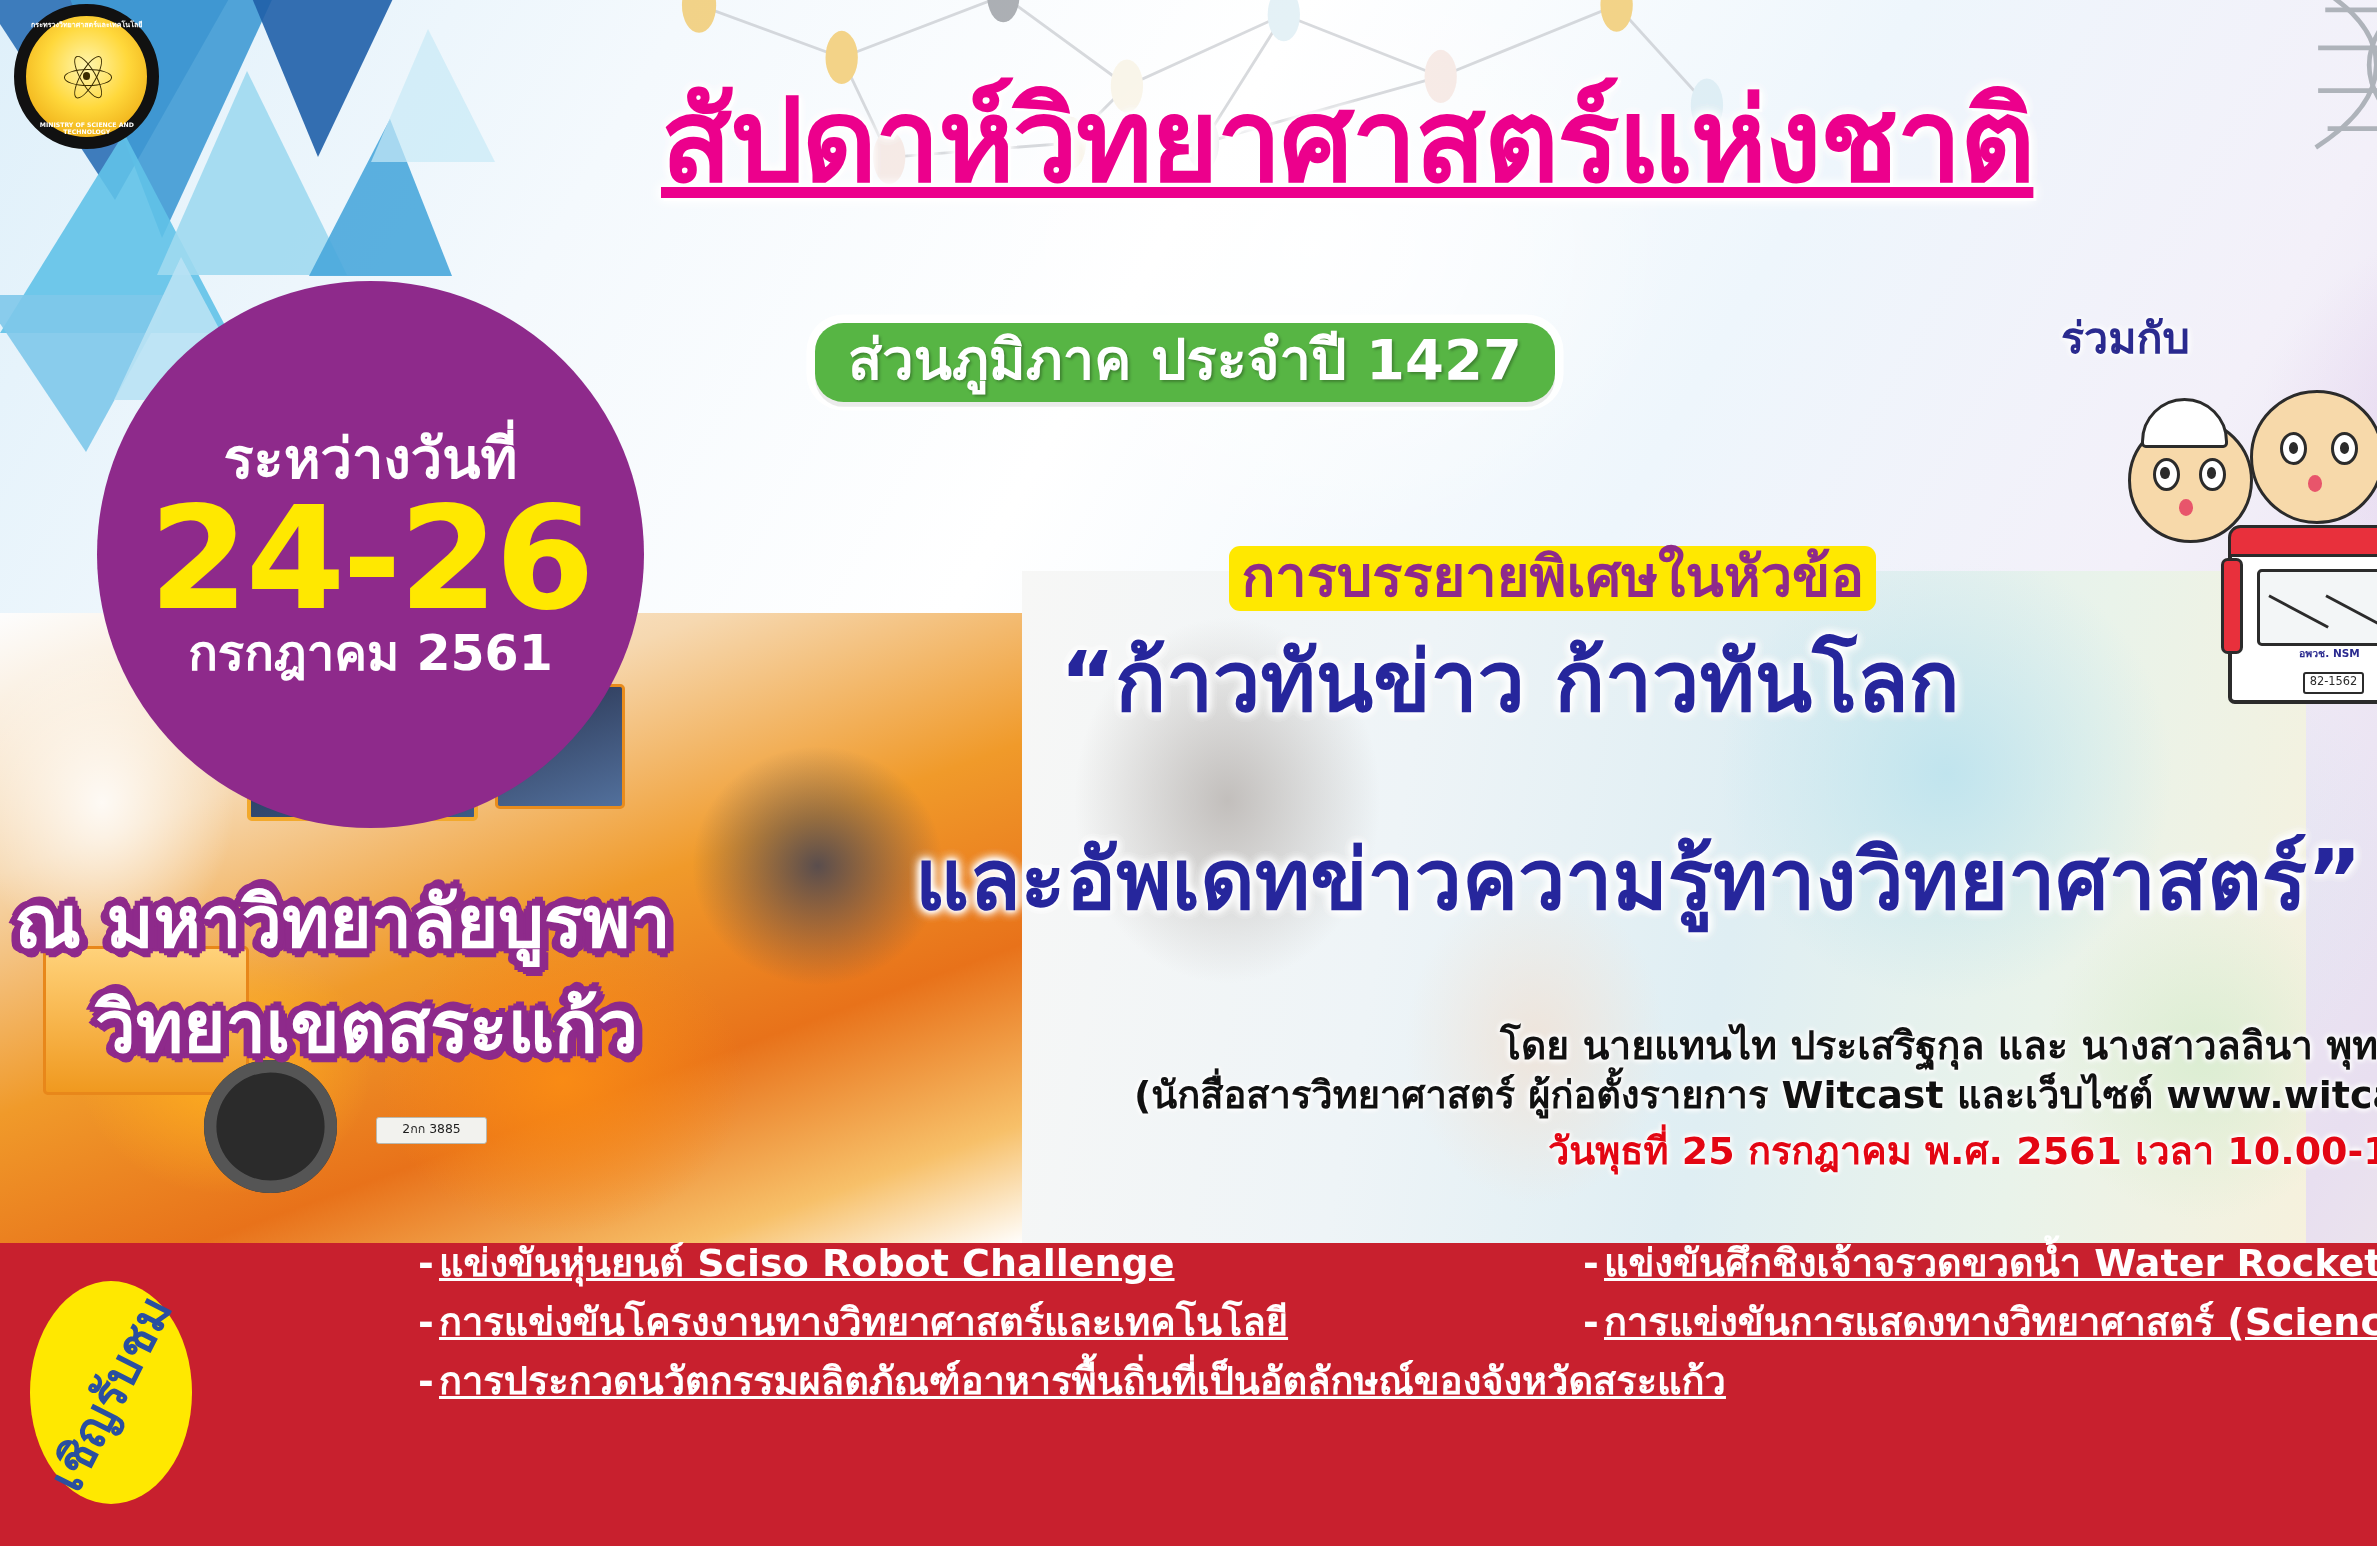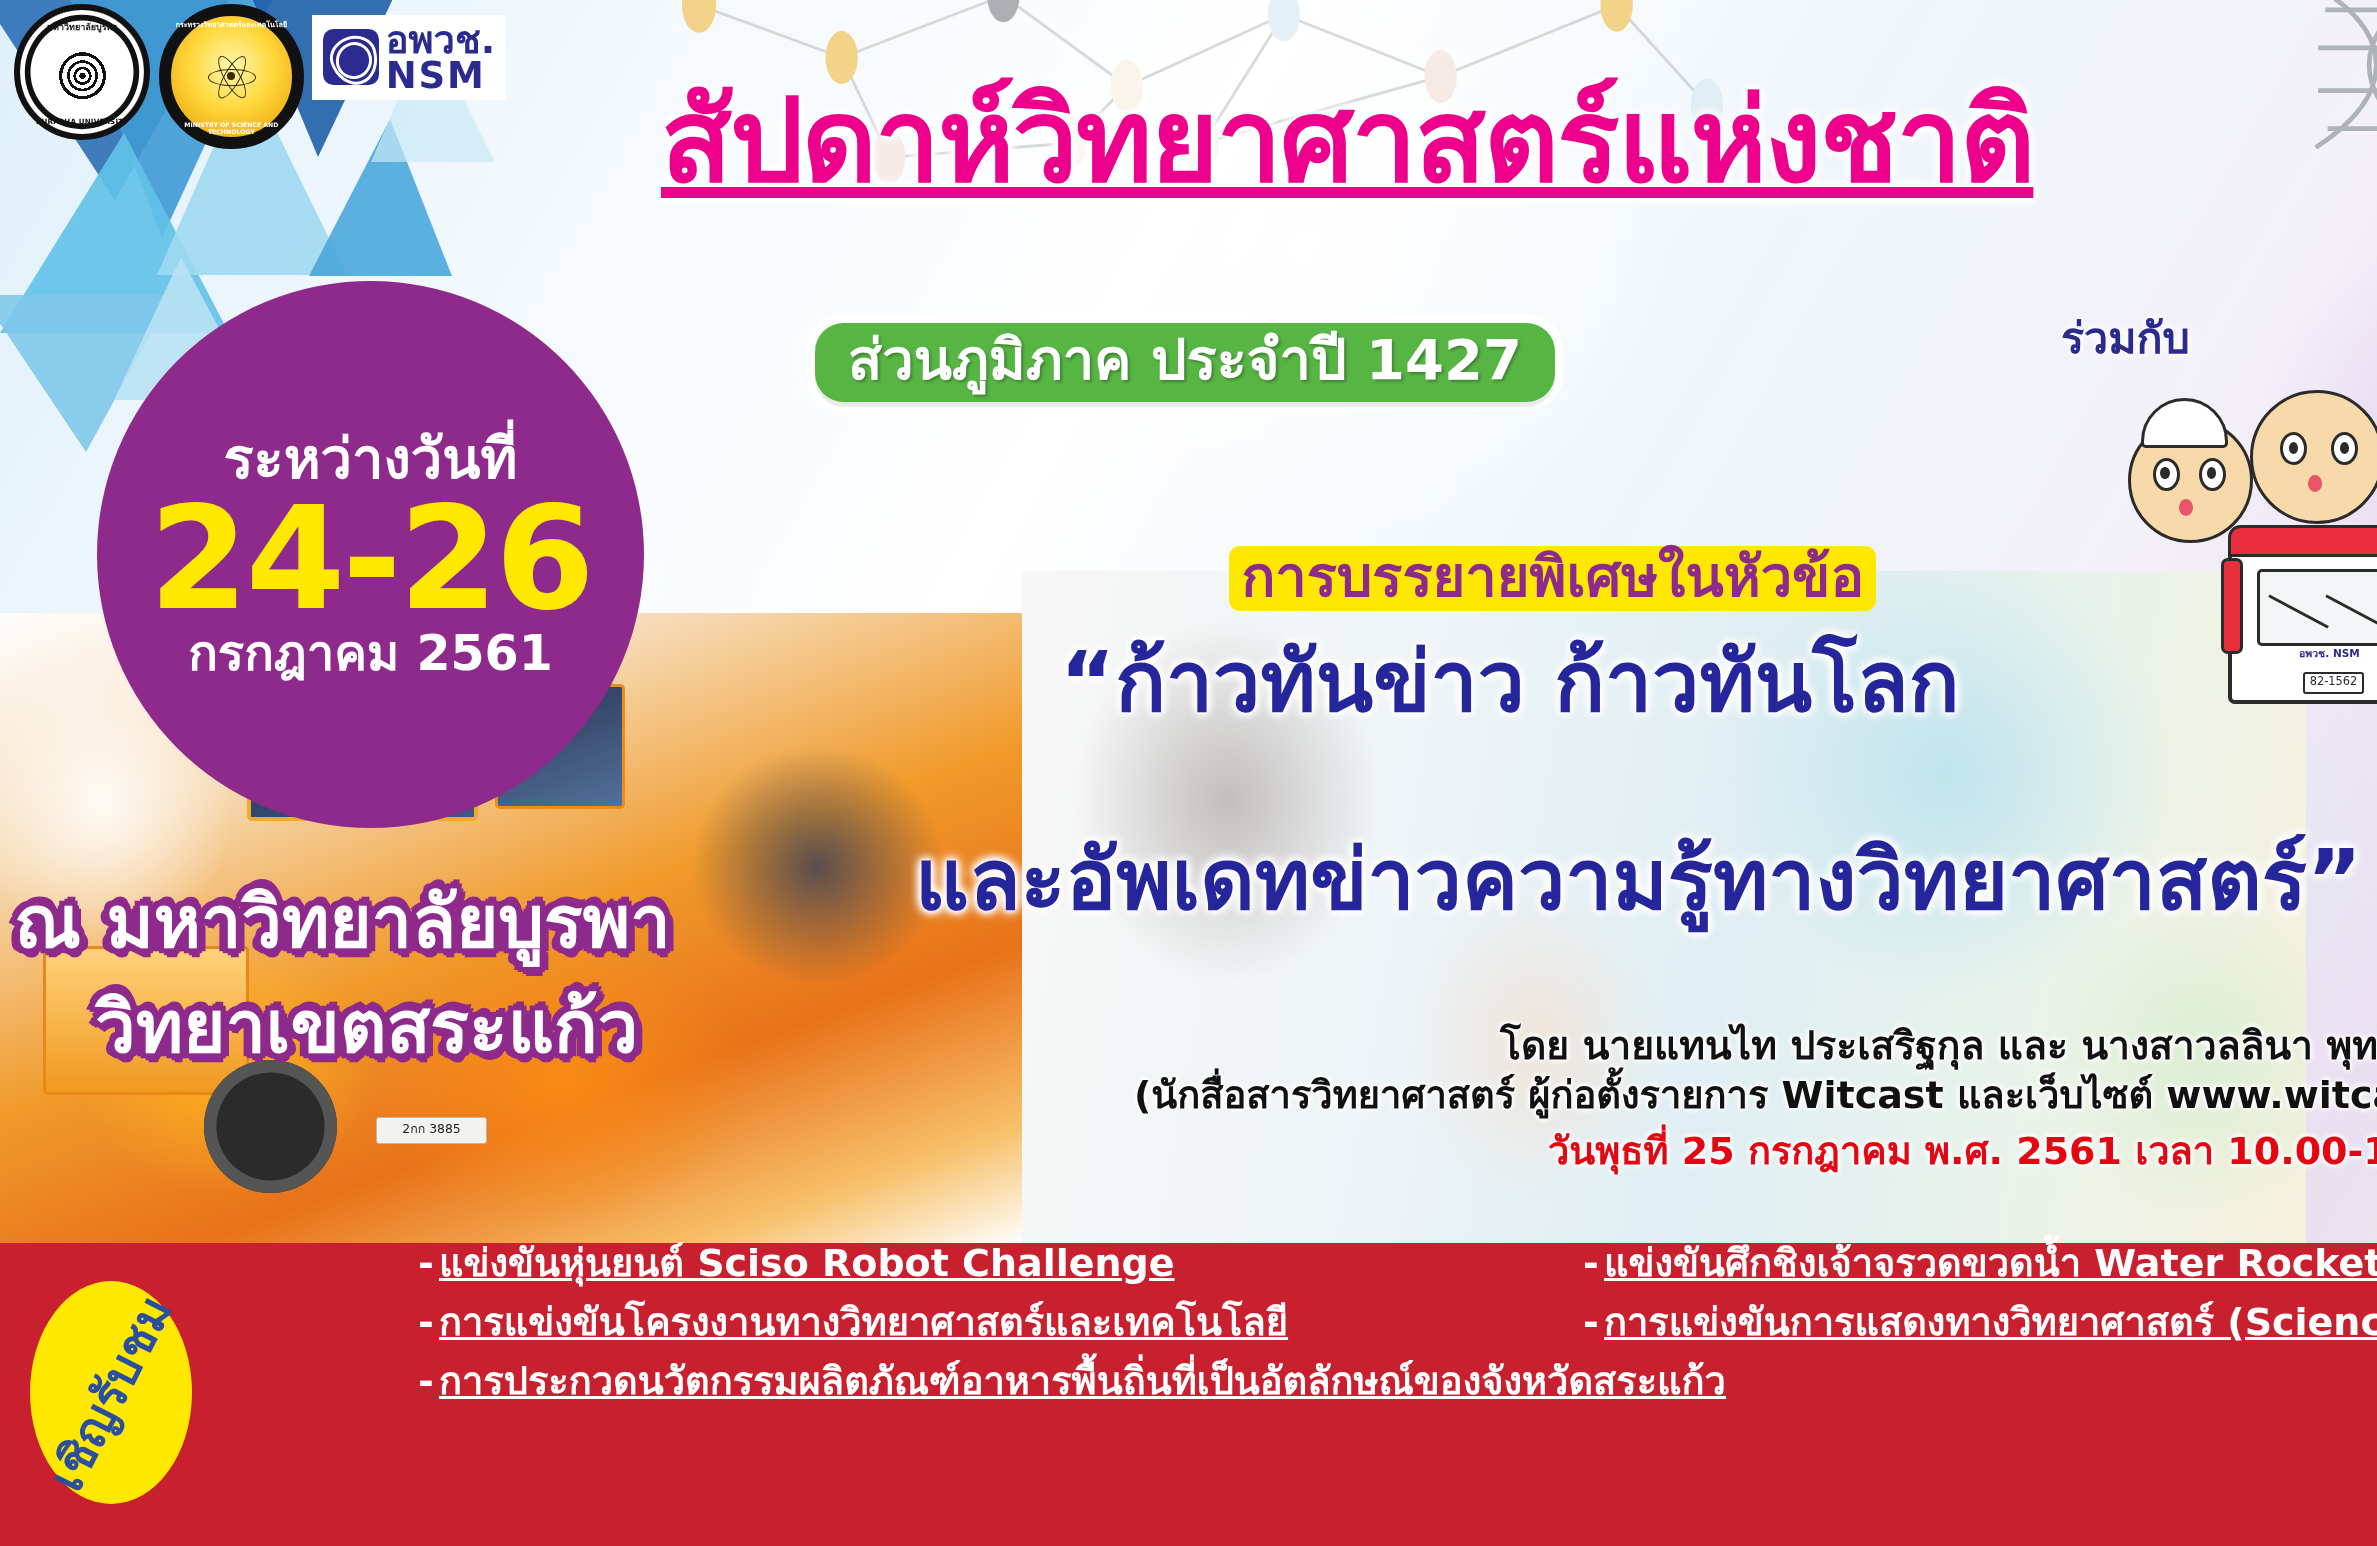--- a/index.html
+++ b/index.html
@@ -248,44 +248,32 @@
       <div class="bus-win" style="left:495px;top:71px;width:124px;height:119px;background:linear-gradient(160deg,#2a3552,#52709c);border:3.8px solid #e98c1c;"></div>
       <div class="bus-win" style="left:43px;top:333px;width:200px;height:143px;background:linear-gradient(180deg,#ffd27a,#f0991f);border:3.8px solid #e8871a;"></div>
       <div class="wheel" style="left:204px;top:447px;width:133px;height:133px;"></div>
       <div class="plate" style="left:376px;top:504px;width:109px;height:25px;">2กก 3885</div>
     </div>
 
     <div class="people-photo"></div>
 
     <div class="logo-row">
 
-      <div class="seal seal-buu">
-        <div class="txt-top">มหาวิทยาลัยบูรพา</div>
-        <div class="inner"></div>
-        <div class="txt-bot">BURAPHA UNIVERSITY</div>
-      </div>
 
       <div class="seal seal-most">
         <div class="txt-top">กระทรวงวิทยาศาสตร์และเทคโนโลยี</div>
         <div class="atom">
             <i></i>
             <i></i>
             <i></i>
             <b></b>
           </div>
         <div class="txt-bot">MINISTRY OF SCIENCE AND TECHNOLOGY</div>
       </div>
 
-      <div class="nsm-logo">
-        <div class="nsm-mark"></div>
-        <div class="nsm-text">
-          <div class="th">อพวช.</div>
-          <div class="en">NSM</div>
-        </div>
-      </div>
     </div>
 
     <div class="main-title">สัปดาห์วิทยาศาสตร์แห่งชาติ</div>
 
     <div class="green-pill">ส่วนภูมิภาค ประจำปี 1427</div>
 
     <div class="date-circle">
       <div class="d-label">ระหว่างวันที่</div>
       <div class="d-big">24-26</div>
       <div class="d-month">กรกฎาคม 2561</div>

